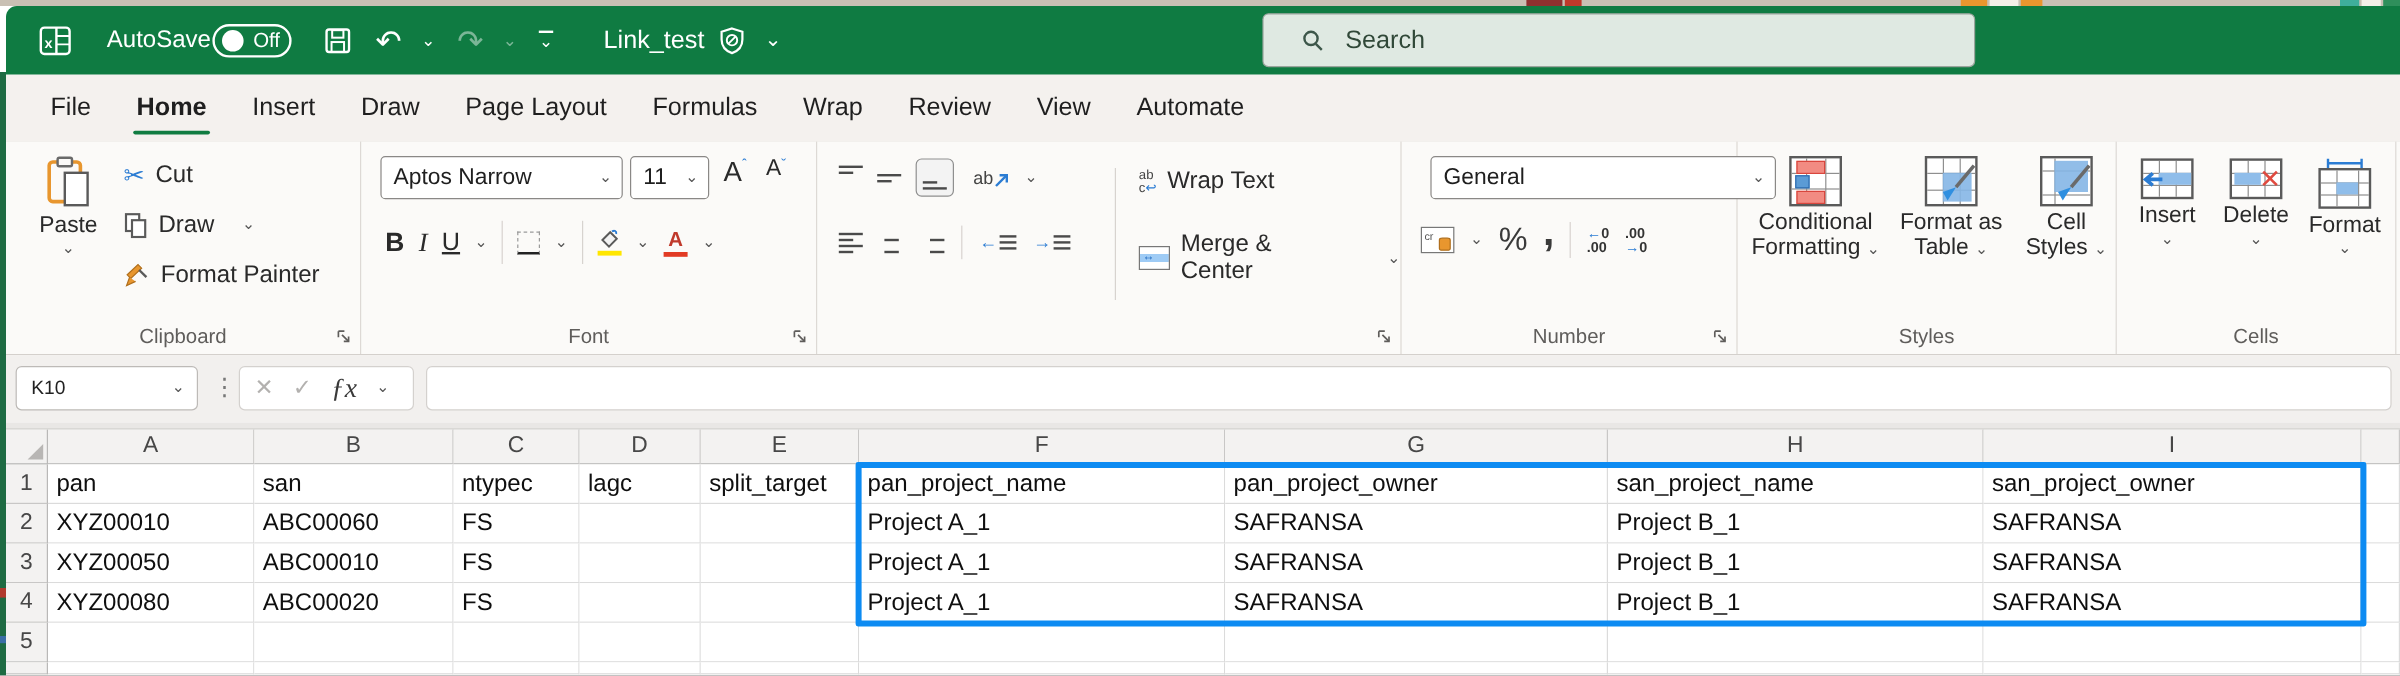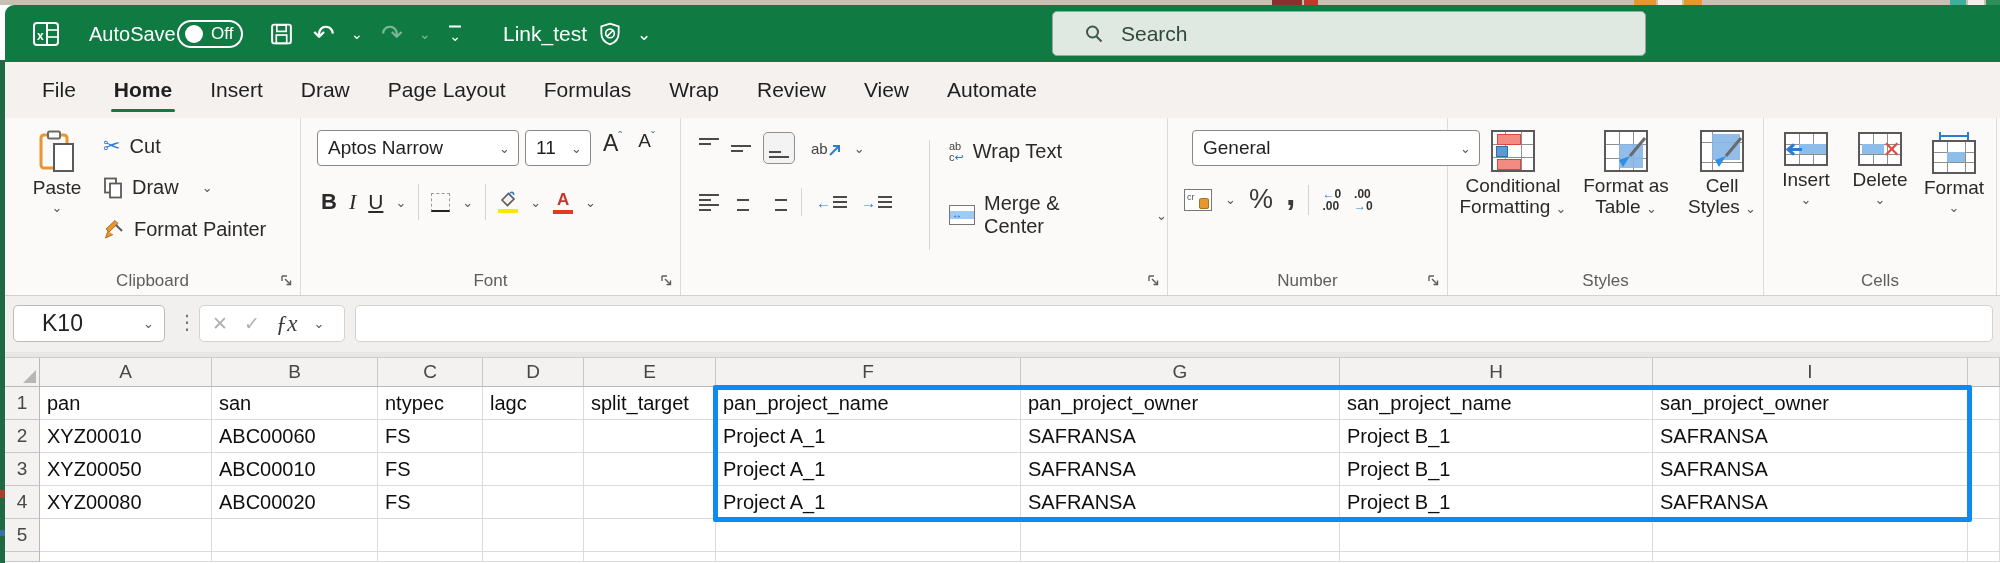--- a/index.html
+++ b/index.html
@@ -64,21 +64,21 @@
   .gridicon{position:relative;background:#fff;border:2px solid #5a5a5a;box-sizing:border-box;}
   .gridicon .gl{position:absolute;background:#8f8f8f;}
   .u-label{text-decoration:underline;}
   .fontbar{display:flex;flex-direction:column;align-items:center;gap:2px;}
   .bar4{width:20px;height:4px;}
 
   
   .fbar{position:absolute;left:5px;top:296px;width:1995px;height:56px;background:#f2f0ee;}
   .namebox{position:absolute;left:8px;top:9px;width:152px;height:37px;background:#fff;border:1px solid #bdbab7;border-radius:5px;
            display:flex;align-items:center;justify-content:space-between;padding:0 10px;box-sizing:border-box;}
-  .namebox input{border:none;outline:none;width:90px;font-size:23px;color:#222;font-family:"Liberation Sans",sans-serif;background:transparent;margin-left:16px;}
+  .namebox input{border:none;outline:none;width:90px;font-size:16px;color:#222;font-family:"Liberation Sans",sans-serif;background:transparent;}
   .fdots{position:absolute;left:172px;top:14px;font-size:20px;color:#777;}
   .fxpanel{position:absolute;left:194px;top:9px;width:146px;height:37px;background:#fff;border:1px solid #d4d1ce;border-radius:5px;
            display:flex;align-items:center;gap:16px;padding:0 12px;box-sizing:border-box;}
   .fx-x,.fx-check{font-size:19px;color:#b3b1af;}
   .fx-fx{font-family:"Liberation Serif","DejaVu Serif",serif;font-style:italic;font-size:23px;color:#3a3a3a;}
   .finput{position:absolute;left:350px;top:9px;width:1638px;height:37px;background:#fff;border:1px solid #d4d1ce;border-radius:5px;box-sizing:border-box;}
   .finput input{border:none;outline:none;width:100%;height:100%;background:transparent;font-size:20px;padding:0 10px;box-sizing:border-box;
                 font-family:"Liberation Sans",sans-serif;}
 
   

